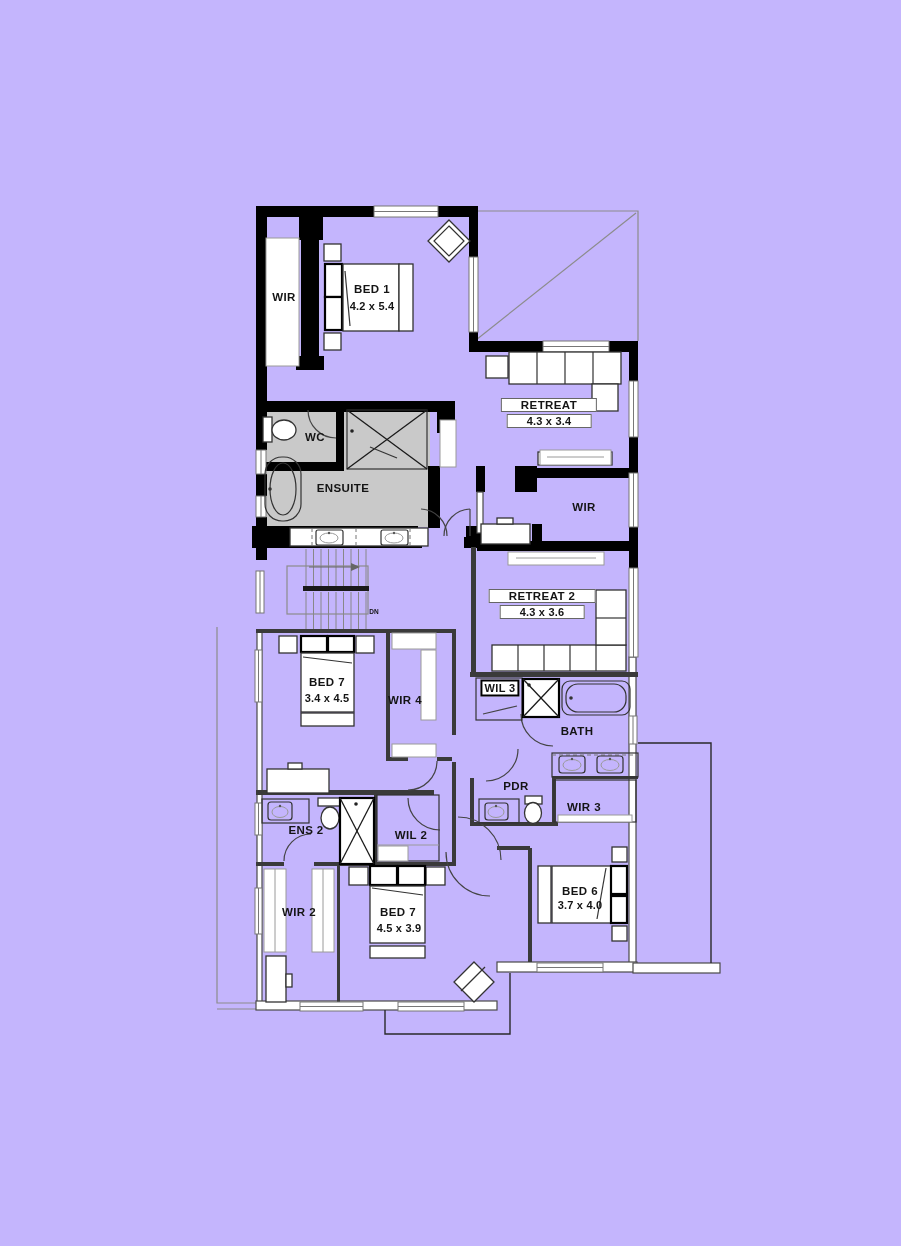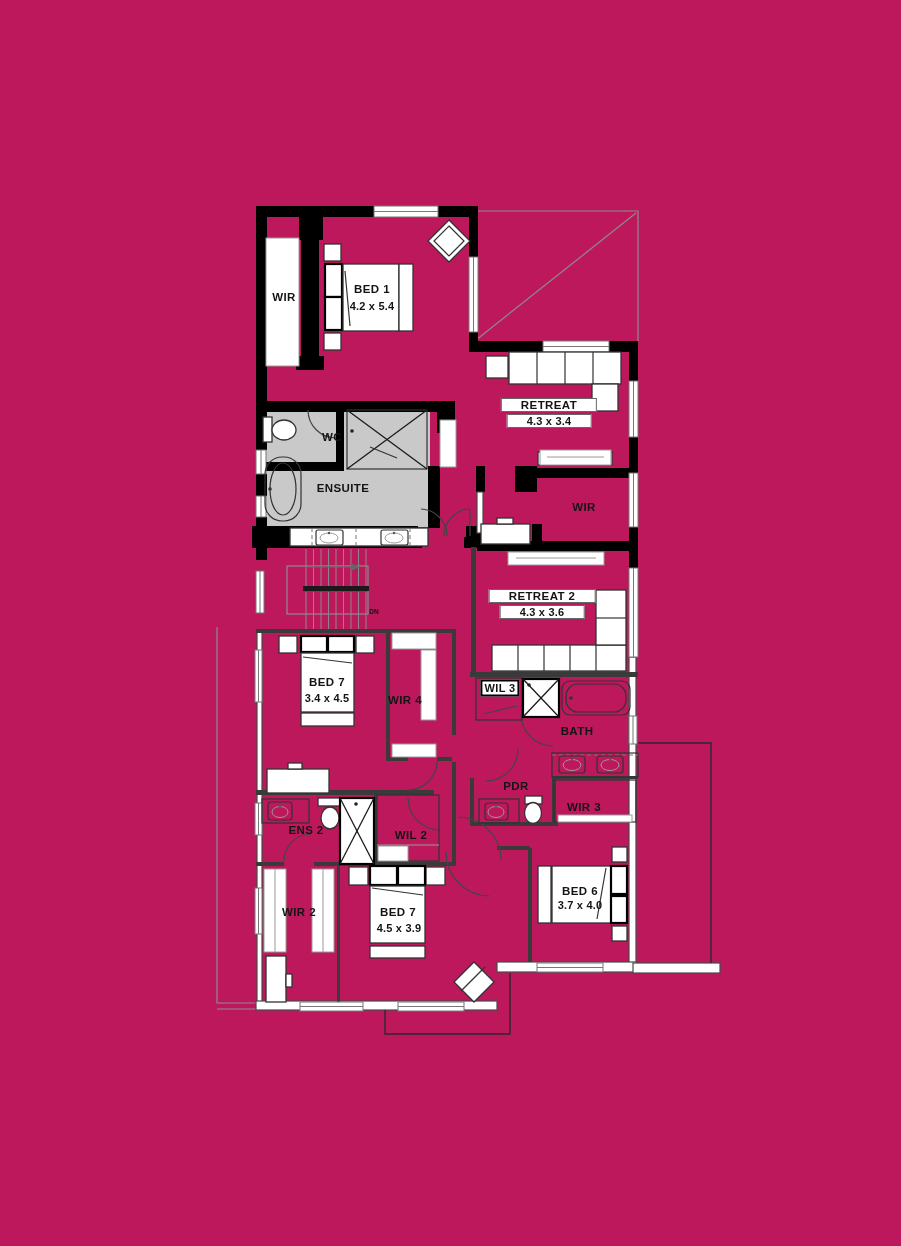--- a/index.html
+++ b/index.html
@@ -1,19 +1,19 @@
 <!DOCTYPE html>
 <html style="--wall: #000000; --shade: #c9c9c9; --innerwall: #3a3a3a; --outline: #8c8c8c; --text: #141414;"><head>
 <meta charset="utf-8">
 <style>
   :root{
     --wall:#000000; --shade:#c9c9c9; --innerwall:#3a3a3a; --outline:#8c8c8c; --text:#141414;
   }
   html,body{margin:0;padding:0;background:#ffffff;}
-  .plan{position:relative;width:901px;height:1246px;background:#be185d;overflow:hidden;
+  .plan{position:relative;width:901px;height:1246px;background:#c4b5fd;overflow:hidden;
         font-family:"Liberation Sans", sans-serif;}
   svg{position:absolute;left:0;top:0;}
   
   .w{fill:var(--wall);}
   .t{fill:var(--innerwall);}
   .shade{fill:var(--shade);}
   .win{fill:#ffffff;stroke:#777;stroke-width:1;}
   .winl{stroke:#777;stroke-width:1;fill:none;}
   .ol{stroke:var(--outline);stroke-width:1.2;fill:none;}
   .olb{stroke:#2a2a2a;stroke-width:1.4;fill:none;}
@@ -335,21 +335,21 @@
     <rect class="f" x="612" y="847" width="15" height="15"></rect>
     <rect class="f" x="612" y="926" width="15" height="15"></rect>
   </g>
 </svg>
 
 <div class="lbl" style="left:284px;top:297px">WIR</div>
 <div class="lbl" style="left:372px;top:289px">BED 1</div>
 <div class="dim" style="left:372px;top:306px">4.2 x 5.4</div>
 <div class="lbl boxed" style="left:549px;top:405px">RETREAT</div>
 <div class="dim boxed" style="left:549px;top:421px">4.3 x 3.4</div>
-<div class="lbl" style="left:332px;top:437px">WC</div>
+<div class="lbl" style="left:315px;top:437px">WC</div>
 <div class="lbl" style="left:343px;top:488px">ENSUITE</div>
 <div class="lbl" style="left:584px;top:507px">WIR</div>
 <div class="lbl boxed" style="left:542px;top:596px">RETREAT 2</div>
 <div class="dim boxed" style="left:542px;top:612px">4.3 x 3.6</div>
 <div class="lbl" style="left:327px;top:682px">BED 7</div>
 <div class="dim" style="left:327px;top:698px">3.4 x 4.5</div>
 <div class="lbl" style="left:405px;top:700px">WIR 4</div>
 <div class="lbl boxed2" style="left:500px;top:688px">WIL 3</div>
 <div class="lbl" style="left:577px;top:731px">BATH</div>
 <div class="lbl" style="left:516px;top:786px">PDR</div>

